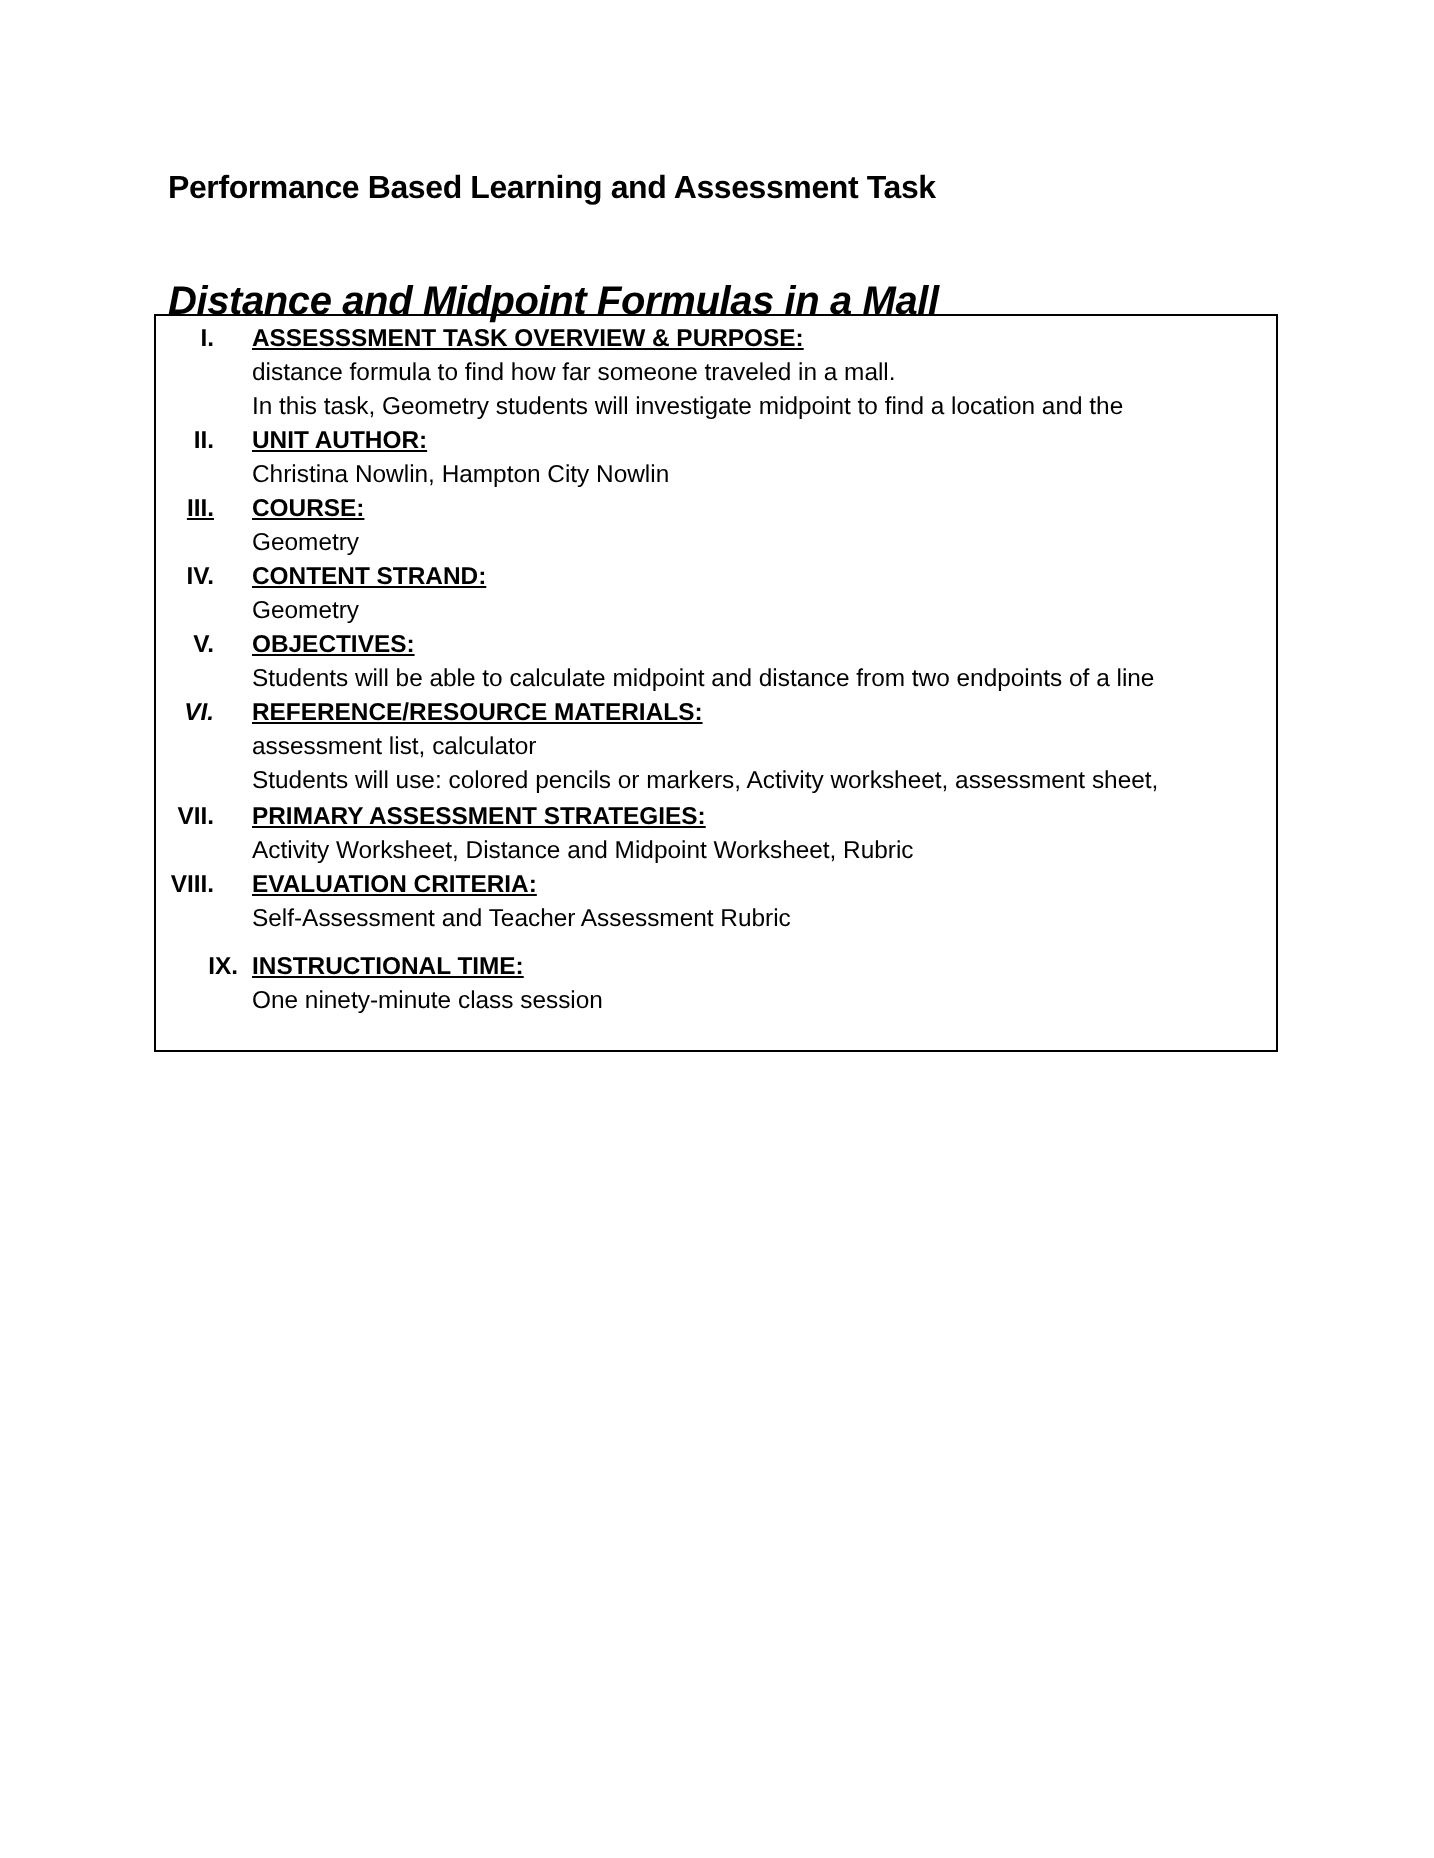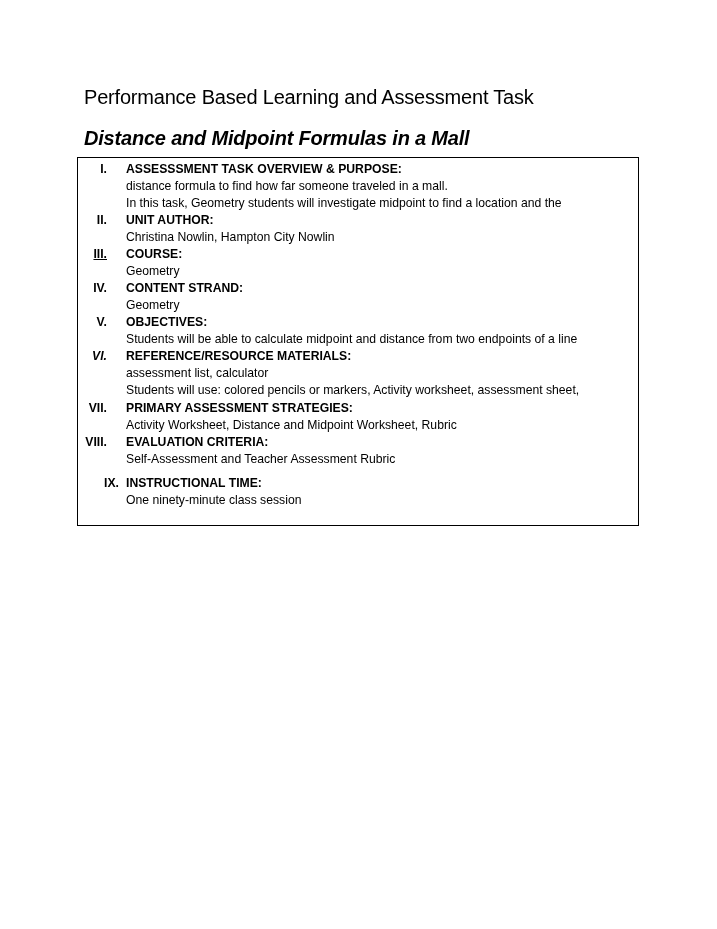--- a/index.html
+++ b/index.html
@@ -12,29 +12,29 @@
       height: 929px;
       position: relative;
       font-family: "Liberation Sans", "DejaVu Sans", sans-serif;
       color: #000;
       overflow: hidden;
     }
     .page-title {
       position: absolute;
       left: 84px;
       top: 86px;
-      font-size: 20px;
-      font-weight: normal;
+      font-size: 16px;
+      font-weight: bold;
       letter-spacing: -0.2px;
       white-space: nowrap;
     }
     .subtitle {
       position: absolute;
       left: 84px;
-      top: 127px;
+      top: 140px;
       font-size: 20px;
       font-weight: bold;
       font-style: italic;
       letter-spacing: -0.2px;
       white-space: nowrap;
     }
     .box {
       position: absolute;
       left: 77px;
       top: 157px;
@@ -55,20 +55,21 @@
       width: 30px;
       text-align: right;
       font-weight: bold;
       white-space: nowrap;
     }
     .heading {
       position: absolute;
       left: 48px;
       font-weight: bold;
       white-space: nowrap;
+      text-decoration: underline;
     }
     .body-text {
       position: absolute;
       left: 48px;
       top: 17px;
       width: 500px;
       white-space: normal;
     }
     .body-line { display: block; white-space: nowrap; }
   </style>

